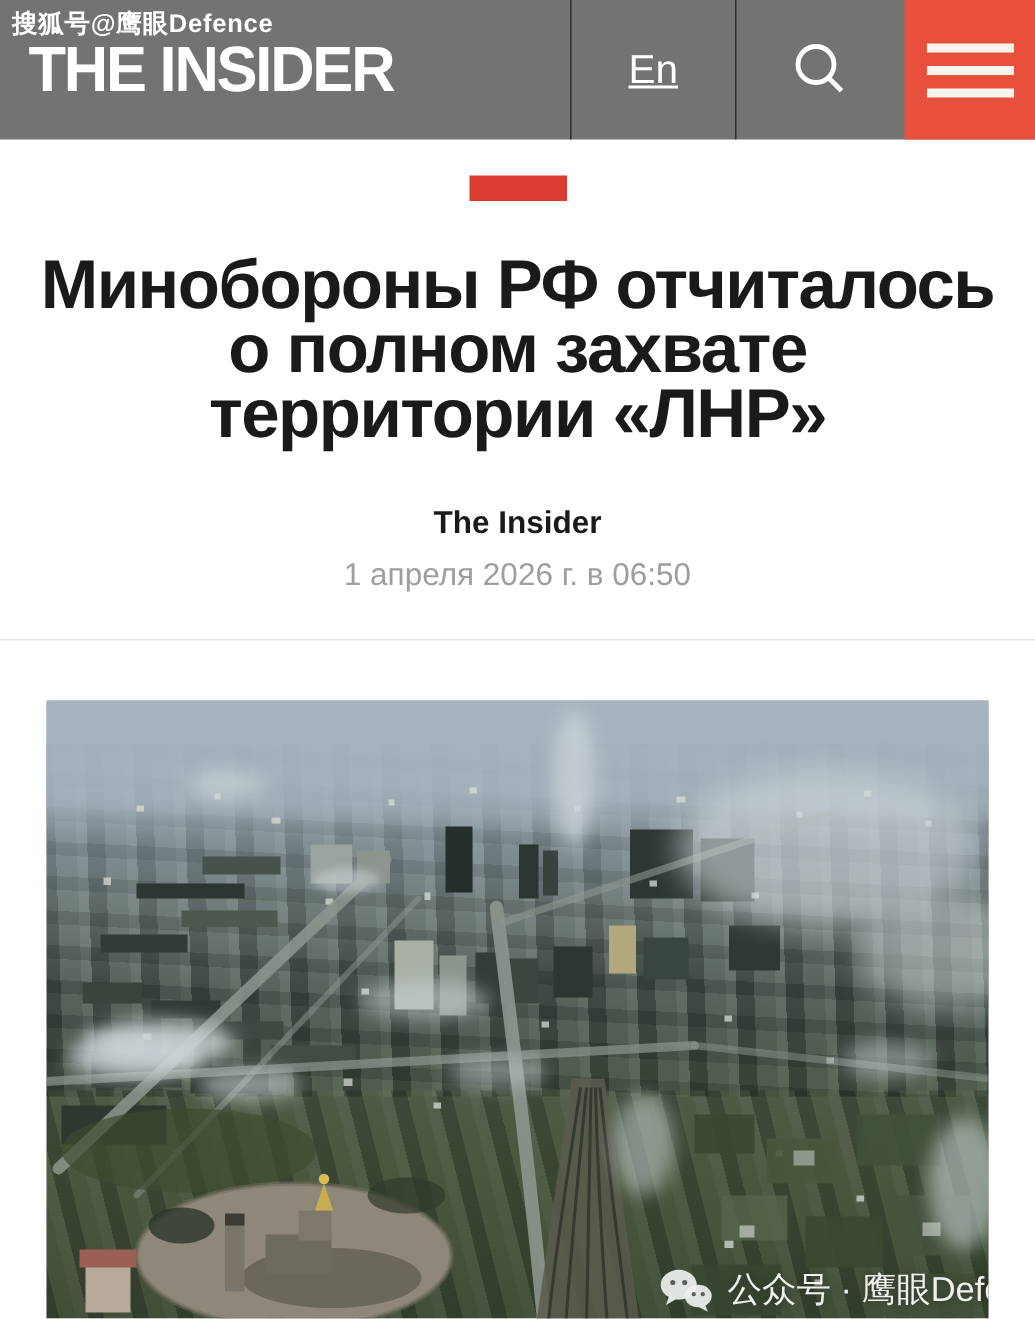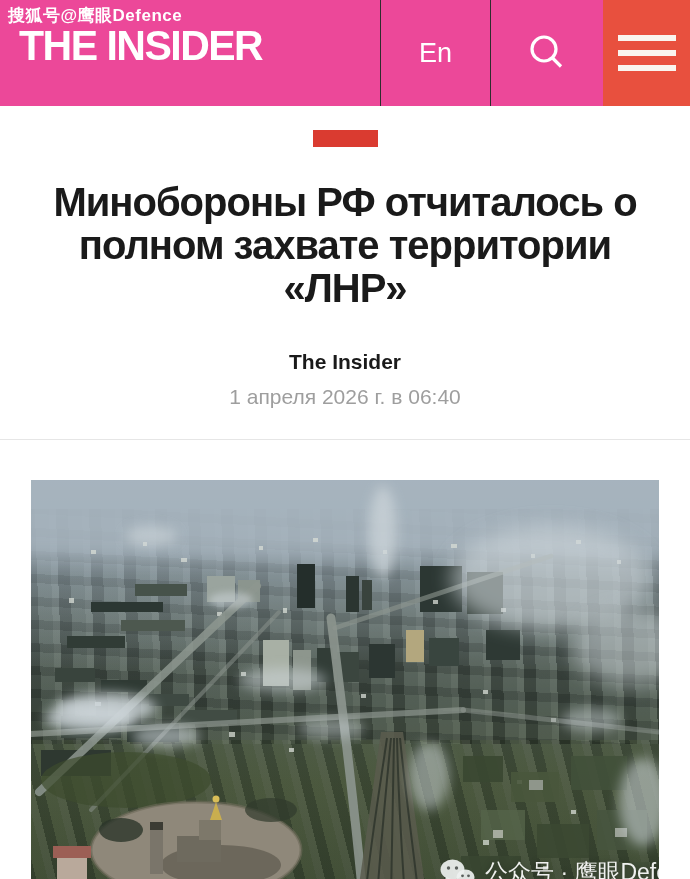--- a/index.html
+++ b/index.html
@@ -1,35 +1,35 @@
 <!DOCTYPE html>
 <html><head>
 <meta charset="utf-8">
 <style>
   * { margin:0; padding:0; box-sizing:border-box; }
   html,body { background:#ffffff; }
   body { font-family:"Liberation Sans", sans-serif; }
   .page { position:relative; width:690px; height:879px; margin:0 auto; background:#ffffff; overflow:hidden; }
 
   
-  .site-header { position:relative; display:flex; align-items:stretch; height:106px; background:#ec4899; }
+  .site-header { position:relative; display:flex; align-items:stretch; height:93px; background:#737373; }
   .logo-area { position:relative; flex:1 1 auto; }
   .top-watermark { position:absolute; top:4px; left:8px; color:#ffffff; font-size:17px; font-weight:700; letter-spacing:.5px; }
   .site-logo { position:absolute; left:19px; top:22px; color:#ffffff; font-size:41px; font-weight:800; letter-spacing:-1.5px; transform:scaleY(1.04); transform-origin:left top; white-space:nowrap; }
   .hdr-section { display:flex; align-items:center; justify-content:center; border-left:1px solid #2e2e2e; cursor:pointer; }
-  .lang-btn { width:110px; color:#ffffff; font-size:27px; font-weight:400; }
+  .lang-btn { width:110px; color:#ffffff; font-size:27px; font-weight:400;text-decoration:underline; }
   .search-btn { width:113px; }
   .menu-btn { width:87px; background:#E8503E; border-left:none; display:flex; flex-direction:column; align-items:center; justify-content:center; gap:9px; cursor:pointer; }
   .menu-bar { width:58px; height:6px; background:#faf4ee; }
 
   
   .article-head { text-align:center; }
   .kicker-bar { width:65px; height:17px; background:#DA3B30; margin:24px auto 0; }
   .kicker-label { display:inline-block; margin-top:13px; font-size:17px; font-weight:700; letter-spacing:4.5px; color:#1d1d1d; cursor:pointer; }
-  .headline { max-width:640px; margin:34px auto 0; font-size:40px; line-height:43px; font-weight:700; letter-spacing:-1px; color:#1a1a1a; }
+  .headline { max-width:640px; margin:34px auto 0; font-size:46px; line-height:43px; font-weight:700; letter-spacing:-1px; color:#1a1a1a; }
   .byline { margin-top:40px; font-size:21px; font-weight:700; color:#1a1a1a; cursor:pointer; }
   .pub-date { margin-top:11px; font-size:21px; font-weight:400; color:#9E9E9E; }
   .divider { margin-top:30px; border:none; border-top:1px solid #e6e6e6; height:0; }
 
   
   .photo { position:relative; width:628px; height:419px; margin:40px 31px 0; overflow:hidden;
     background:linear-gradient(180deg,#9cabb6 0%,#84939c 14%,#68746f 32%,#505c52 52%,#49553f 72%,#3b4734 100%); }
   .ph-city { position:absolute; left:0; right:0; top:7%; bottom:37%; opacity:.85; filter:blur(.4px);
     background:
       repeating-linear-gradient(88deg, rgba(26,32,29,.45) 0 12px, rgba(92,102,96,.28) 12px 26px, rgba(168,176,168,.18) 26px 33px),
@@ -66,21 +66,21 @@
       <span style="display:contents">
         <span class="menu-bar"></span><span class="menu-bar"></span><span class="menu-bar"></span>
       </span>
     </div>
   </header>
 
   <section class="article-head">
     <div class="kicker-bar"></div>
     <h1 class="headline">Минобороны РФ отчиталось о полном захвате территории «ЛНР»</h1>
     <div class="byline">The Insider</div>
-    <div class="pub-date">1 апреля 2026 г. в 06:40</div>
+    <div class="pub-date">1 апреля 2026 г. в 06:50</div>
   </section>
 
   <hr class="divider">
 
   <figure class="photo">
     <div class="ph-city"></div>
     <div class="ph-cityfade"></div>
     <div class="ph-ground"></div>
 
     <svg class="ph-svg" viewBox="0 0 628 419" preserveAspectRatio="none">

